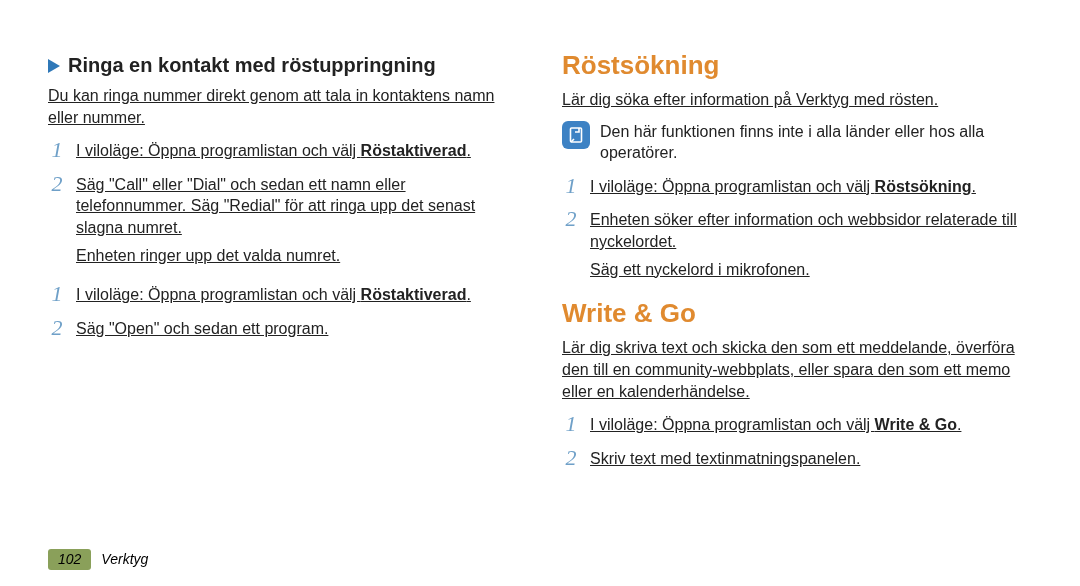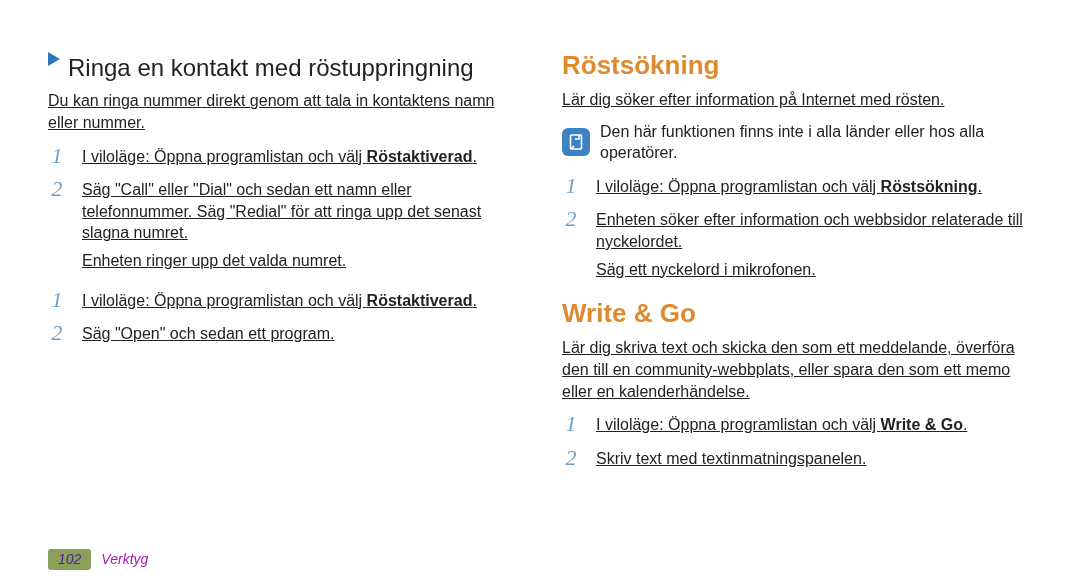--- a/index.html
+++ b/index.html
@@ -22,26 +22,26 @@
     display: flex;
     flex-direction: row;
     gap: 44px;
   }
   .col {
     flex: 1 1 0;
     min-width: 0;
   }
   
   .h2 {
-    font-weight: 400;
-    font-size: 24px;
+    font-weight: 700;
+    font-size: 20px;
     color: #222;
     margin: 10px 0 6px 0;
     display: flex;
-    align-items: flex-start;
+    align-items: center;
   }
   .chev {
     width: 0;
     height: 0;
     border-top: 7px solid transparent;
     border-bottom: 7px solid transparent;
     border-left: 12px solid #2f78b8;
     margin-right: 8px;
     display: inline-block;
   }
@@ -70,30 +70,29 @@
     font-style: italic;
     font-size: 22px;
     color: #6fa0c8;
     width: 18px;
     text-align: center;
     line-height: 1.05;
     flex: none;
   }
   .step-body {
     flex: 1 1 auto;
-    margin-left: 6px;
   }
   .step-body p {
     margin: 2px 0 6px 0;
   }
   .strong { font-weight: 700; }
   
   .note {
     display: flex;
-    align-items: center;
+    align-items: flex-start;
     gap: 10px;
     margin: 8px 0 10px 0;
   }
   .note-icon {
     flex: none;
     width: 28px;
     height: 28px;
     border-radius: 6px;
     background: #3d82c4;
     color: #fff;
@@ -112,29 +111,29 @@
     position: absolute;
     left: 48px;
     bottom: 16px;
     display: flex;
     align-items: center;
     gap: 10px;
     font-size: 14px;
   }
   .page-badge {
     background: #8aa05a;
-    color: #4c1d95;
+    color: #000000;
     padding: 1px 10px;
     border-radius: 3px;
     font-style: italic;
     font-size: 14px;
   }
   .footer-label {
     font-style: italic;
-    color: #a21caf;
+    color: #000000;
   }
 </style>
 </head>
 <body>
 
 <div class="page">
 
   <div class="col">
 
     <div class="h2">
@@ -176,21 +175,21 @@
           <p>Säg "Open" och sedan ett program.</p>
         </div>
       </div>
     </div>
 
   </div>
 
   <div class="col">
 
     <div class="h1">Röstsökning</div>
-    <p>Lär dig söker efter information på Internet med rösten.</p>
+    <p>Lär dig söka efter information på Verktyg med rösten.</p>
 
     <div class="note">
       <div class="note-icon">
         <svg width="20" height="20" viewBox="0 0 20 20">
           <rect x="4.5" y="3" width="11" height="14" rx="1" fill="none" stroke="#fff" stroke-width="1.6"></rect>
           <path d="M13 3 L13 7 L9 7" fill="none" stroke="#fff" stroke-width="1.6"></path>
           <path d="M8 14 L5 17" stroke="#fff" stroke-width="1.6"></path>
         </svg>
       </div>
       <div class="note-body">Den här funktionen finns inte i alla länder eller hos alla operatörer.</div>

